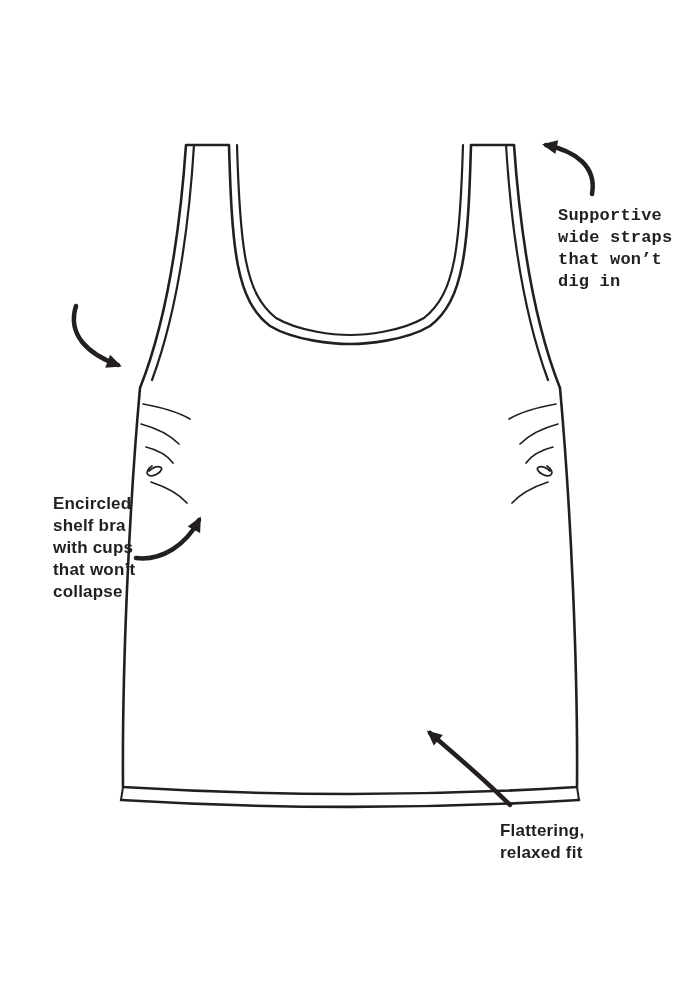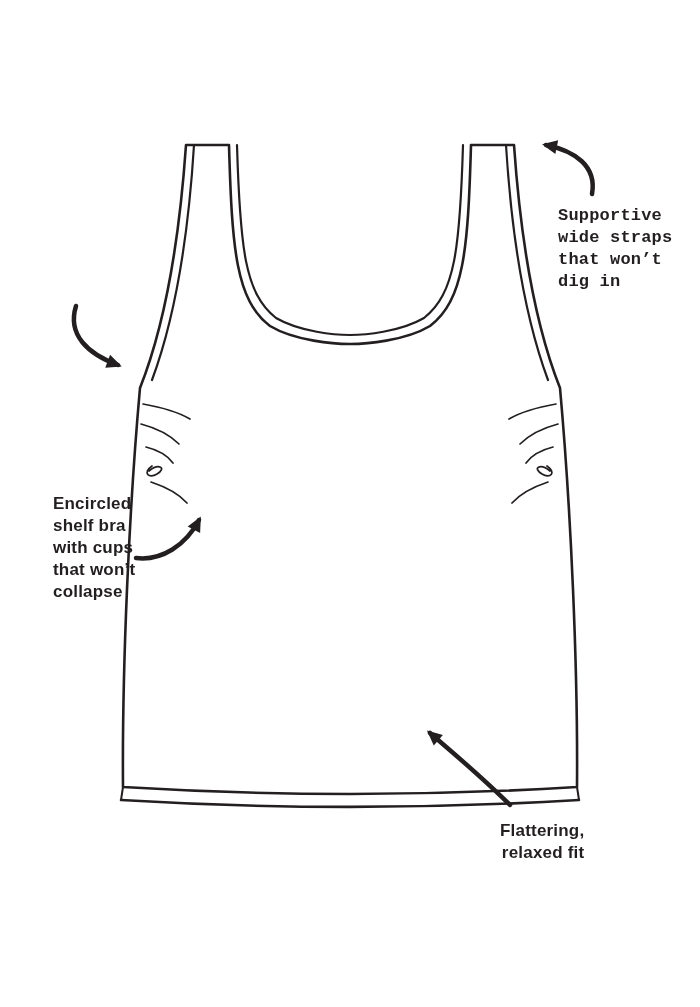--- a/index.html
+++ b/index.html
@@ -24,21 +24,21 @@
     color: #231f20;
     font-size: 17px;
     font-weight: 700;
     line-height: 1.3;
     white-space: pre-line;
     letter-spacing: 0.2px;
   }
   .ann-underband { left: 20px;  top: 250px; }
   .ann-straps    { left: 558px; top: 205px; font-family: Liberation Mono, monospace; }
   .ann-shelfbra  { left: 35px;  top: 493px; margin-left: 18px; }
-  .ann-fit       { left: 500px; top: 820px; text-align: right; }
+  .ann-fit       { left: 500px; top: 820px; }
 </style>
 </head>
 <body>
 
 <div class="canvas">
 
   <svg class="drawing" width="700" height="1007" viewBox="0 0 700 1007" fill="none" stroke="#231f20" stroke-linecap="round" stroke-linejoin="round">
     <defs>
       <marker id="ah" markerUnits="userSpaceOnUse" markerWidth="20" markerHeight="20" refX="13" refY="9" orient="auto">
         <path d="M2,2 L17,9 L2,16 Z" fill="#231f20" stroke="none"></path>

